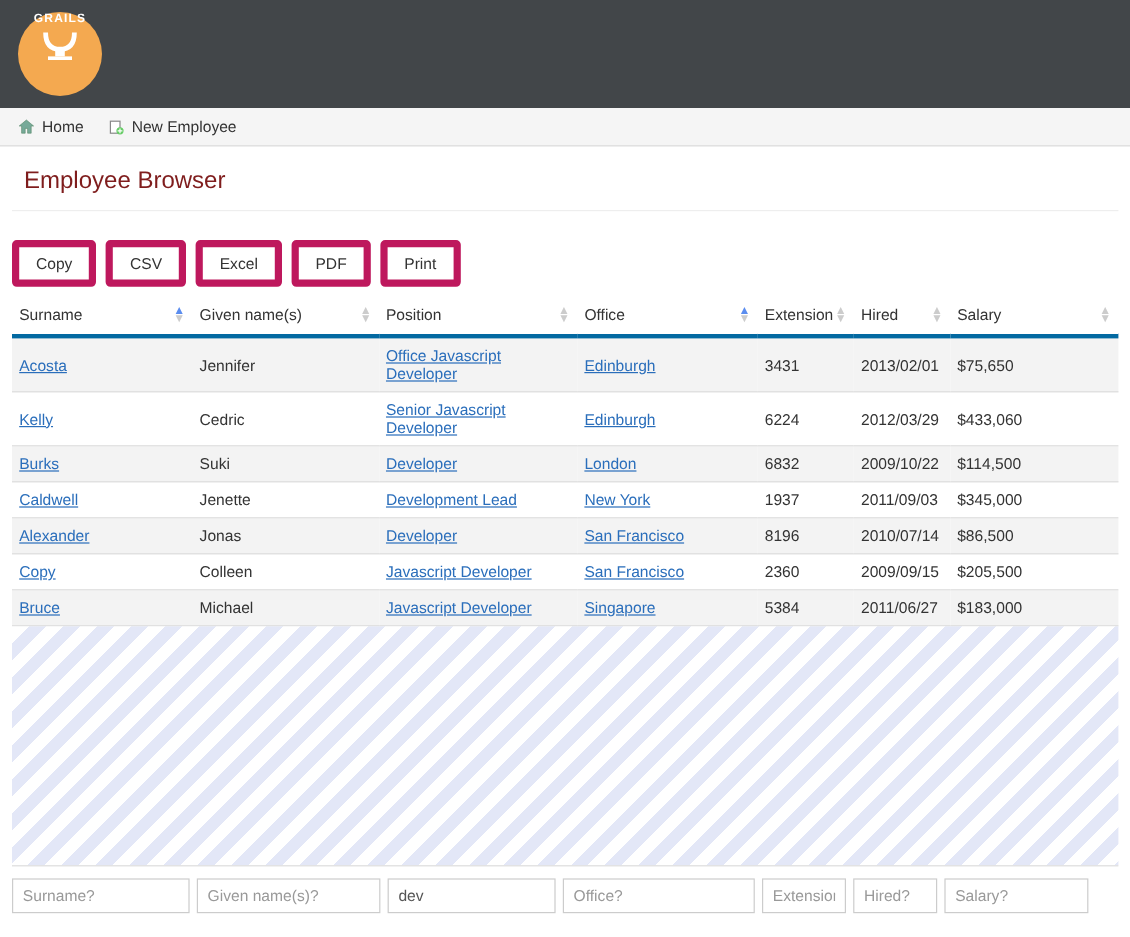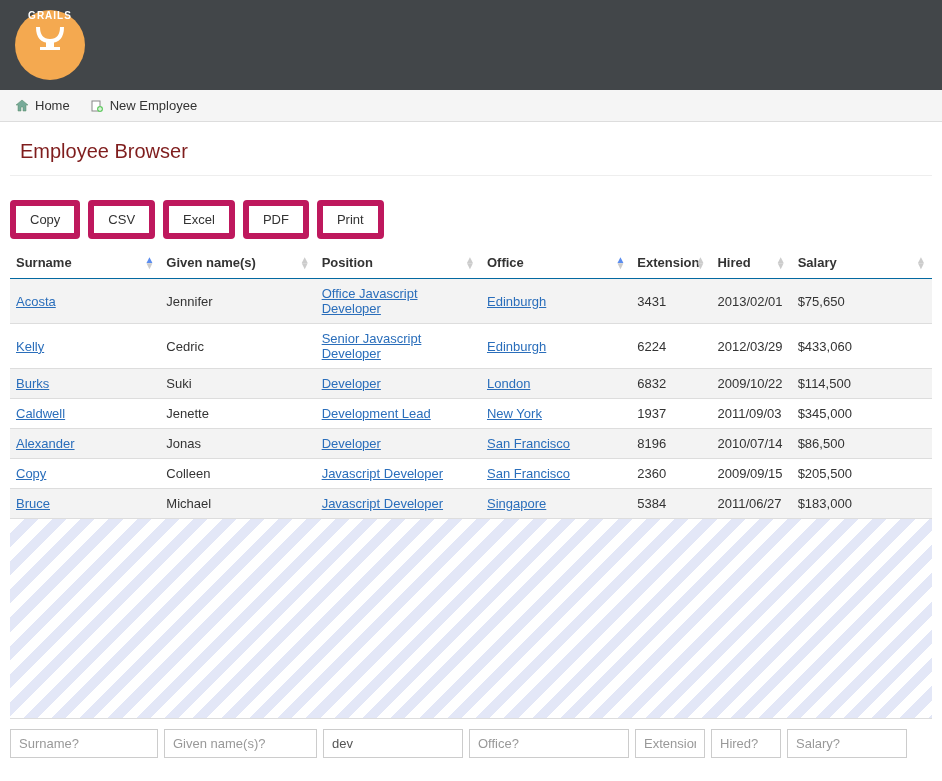--- a/index.html
+++ b/index.html
@@ -8,21 +8,21 @@
 .logo { width: 70px; height: 70px; border-radius: 50%; background: #f4a950; display: flex; flex-direction: column; align-items: center; justify-content: flex-start; color: #fff; font-weight: bold; font-size: 10px; letter-spacing: 1px; }
 .logo svg { margin-top: 2px; }
 .nav-bar { background: #f5f5f5; border-bottom: 1px solid #ddd; padding: 8px 15px; display: flex; gap: 20px; align-items: center; font-size: 13px; }
 .nav-item { display: flex; align-items: center; gap: 6px; color: #333; cursor: pointer; }
 .nav-item .icon { display: inline-flex; }
 .content { padding: 10px; }
 .page-title { font-size: 20px; font-weight: 400; color: #7f1d1d; padding: 8px 10px 12px; border-bottom: 1px solid #eee; margin-bottom: 24px; }
 .buttons-row { display: flex; gap: 8px; padding: 0 0 8px 0; }
 .btn { border: 6px solid #be185d; border-radius: 4px; background: #fff; padding: 6px 14px; font-size: 13px; cursor: pointer; color: #333; }
 table.data { width: 100%; border-collapse: collapse; }
-table.data thead th { background: #fff; border-bottom: 1px solid #0369a1; text-align: left; padding: 8px 6px; font-weight: bold; font-size: 13px; position: relative; }
+table.data thead th { background: #fff; border-bottom: 4px solid #0369a1; text-align: left; padding: 8px 6px; font-weight: normal; font-size: 13px; position: relative; }
 table.data thead th .sort { position: absolute; right: 6px; top: 50%; transform: translateY(-50%); font-size: 10px; color: #ccc; line-height: 0.6; }
 table.data thead th.sorted .sort-up { color: #5b8def; }
 table.data tbody tr { border-bottom: 1px solid #ddd; }
 table.data tbody tr:nth-child(odd) { background: #f3f3f3; }
 table.data tbody tr:nth-child(even) { background: #fff; }
 table.data tbody td { padding: 7px 6px; font-size: 13px; }
 table.data a { color: #2a6ebb; text-decoration: underline; text-align: center; }
 .striped-area { height: 200px; background: repeating-linear-gradient(135deg, #fff, #fff 10px, #e3e7f7 10px, #e3e7f7 20px); border-bottom: 1px solid #ddd; }
 .filters-row { display: flex; gap: 6px; padding: 10px 0 6px; }
 .filters-row input { border: 1px solid #ccc; padding: 6px 8px; font-size: 13px; color: #555; background: #fff; }

